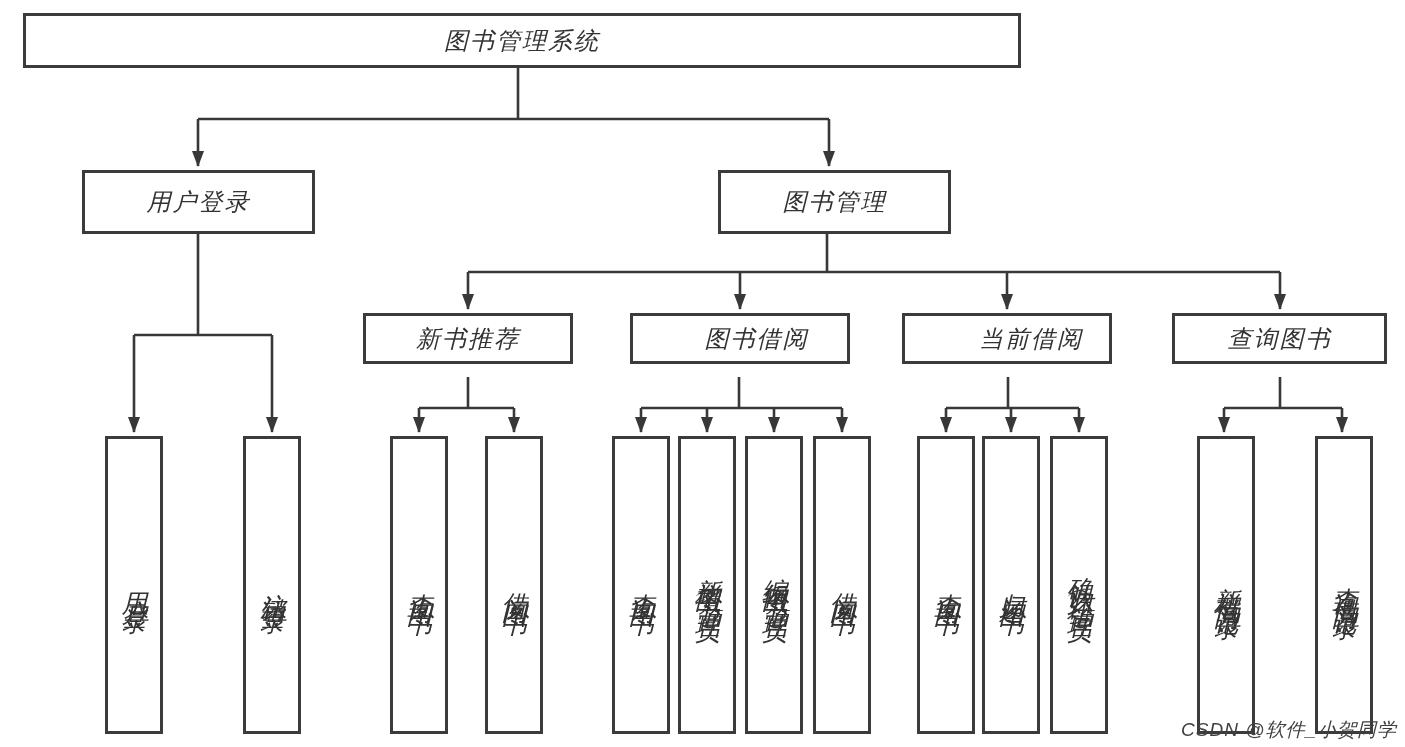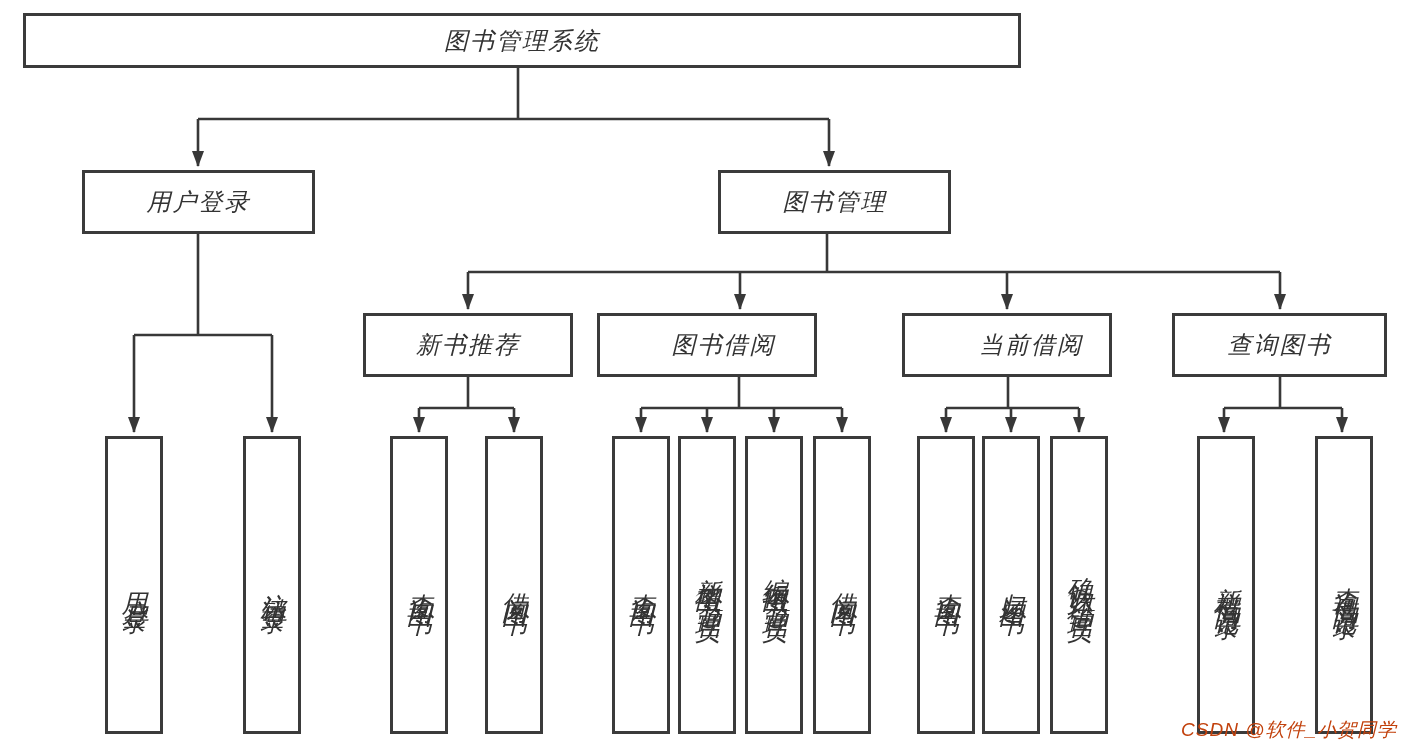--- a/index.html
+++ b/index.html
@@ -44,40 +44,40 @@
     font-size: 25px;
     letter-spacing: 6px;
     line-height: 1.1;
     color: #333333;
   }
   
   .n-root   { left: 23px;  top: 13px;  width: 998px; height: 55px; }
   .lvl2     { top: 170px; height: 64px; }
   .n-l2a    { left: 82px;  width: 233px; }
   .n-l2b    { left: 718px; width: 233px; }
-  .lvl3     { top: 313px; height: 64px; }
+  .lvl3     { top: 313px; height: 51px; }
   .n-l3a    { left: 363px;  width: 210px; }
-  .n-l3b    { left: 597px;  width: 220px; padding-left: 33px; }
+  .n-l3b    { left: 630px;  width: 220px; padding-left: 33px; }
   .n-l3c    { left: 902px;  width: 210px; padding-left: 48px; }
   .n-l3d    { left: 1172px; width: 215px; }
   .tall     { top: 436px; height: 298px; width: 58px; }
   .n-a1 { left: 105px; }  .n-a2 { left: 243px; }
   .n-b1 { left: 390px; }  .n-b2 { left: 485px; }
   .n-c1 { left: 612px; }  .n-c2 { left: 678px; }
   .n-c3 { left: 745px; }  .n-c4 { left: 813px; }
   .n-d1 { left: 917px; }  .n-d2 { left: 982px; }
   .n-d3 { left: 1050px; }
   .n-e1 { left: 1197px; } .n-e2 { left: 1315px; }
   .watermark {
     position: absolute;
     right: 8px;
     bottom: 4px;
     font-size: 19px;
     letter-spacing: 1px;
-    color: #c2410c;
+    color: #404040;
     z-index: 5;
     white-space: nowrap;
   }
 </style>
 </head>
 <body>
 
 <div class="canvas">
 
   <svg class="wires" viewBox="0 0 1405 747" xmlns="http://www.w3.org/2000/svg">

